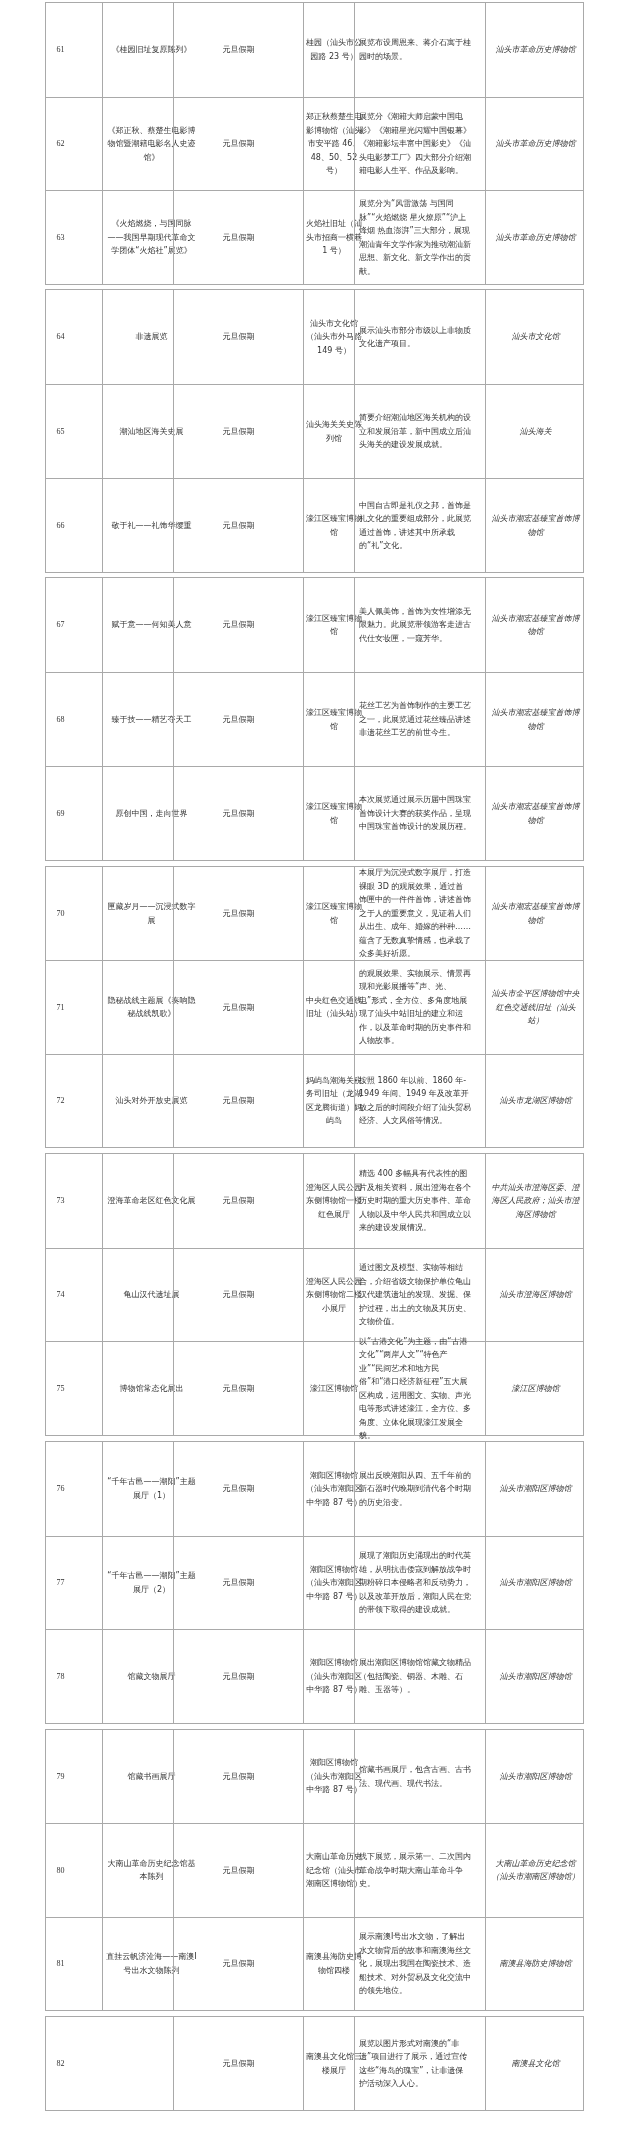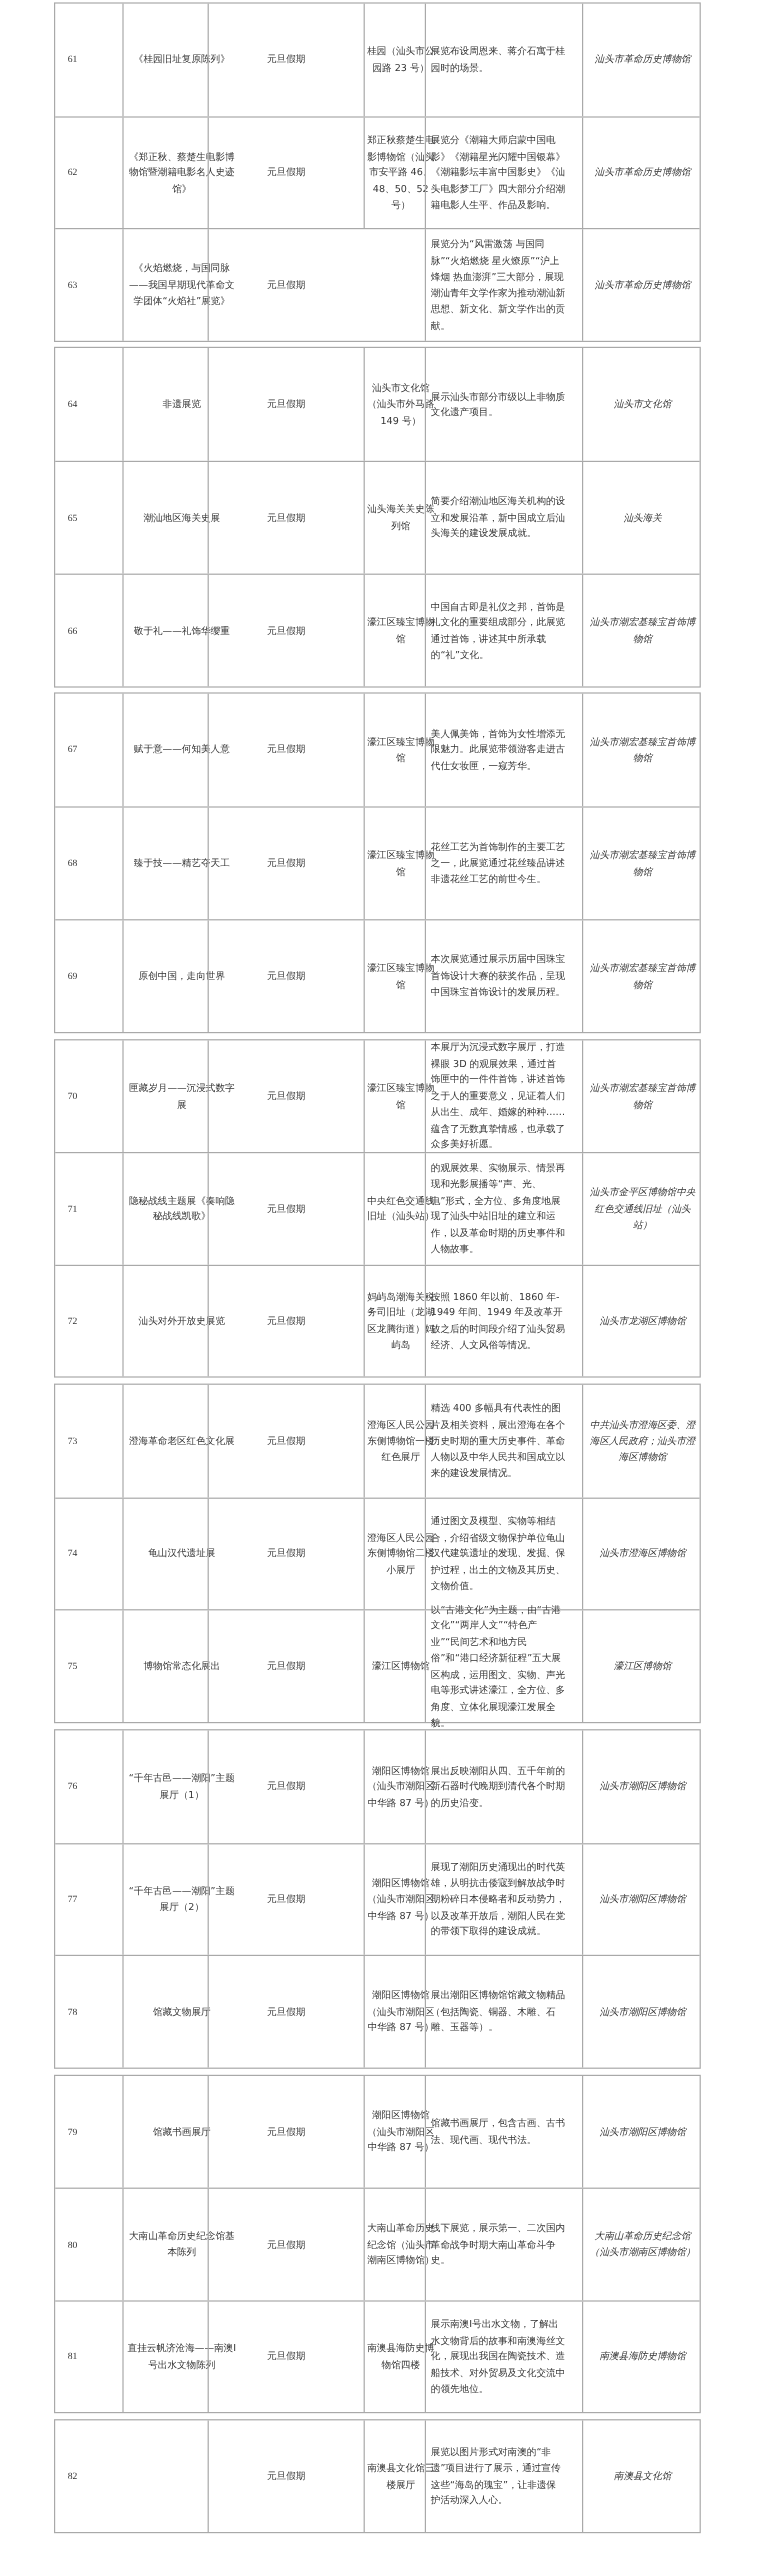--- a/index.html
+++ b/index.html
@@ -71,20 +71,23 @@
       <div class="row" style="top: 187.333px; height: 93.6667px;">
         <div class="cell c0">
           <span>63</span>
         </div>
         <div class="cell c1">
           <span>《火焰燃烧，与国同脉——我国早期现代革命文学团体“火焰社”展览》</span>
         </div>
         <div class="cell c2">
           <span>元旦假期</span>
         </div>
+        <div class="cell c3">
+          <span>火焰社旧址（汕头市招商一横巷 1 号）</span>
+        </div>
         <div class="cell c4">
           <span>展览分为“风雷激荡 与国同脉”“火焰燃烧 星火燎原”“沪上烽烟 热血澎湃”三大部分，展现潮汕青年文学作家为推动潮汕新思想、新文化、新文学作出的贡献。</span>
         </div>
         <div class="cell c5">
           <span>汕头市革命历史博物馆</span>
         </div>
       </div>
     </div>
     <div class="seg" style="top: 289px; height: 284px;">
       <div class="row first" style="top: 0px; height: 94px;">

